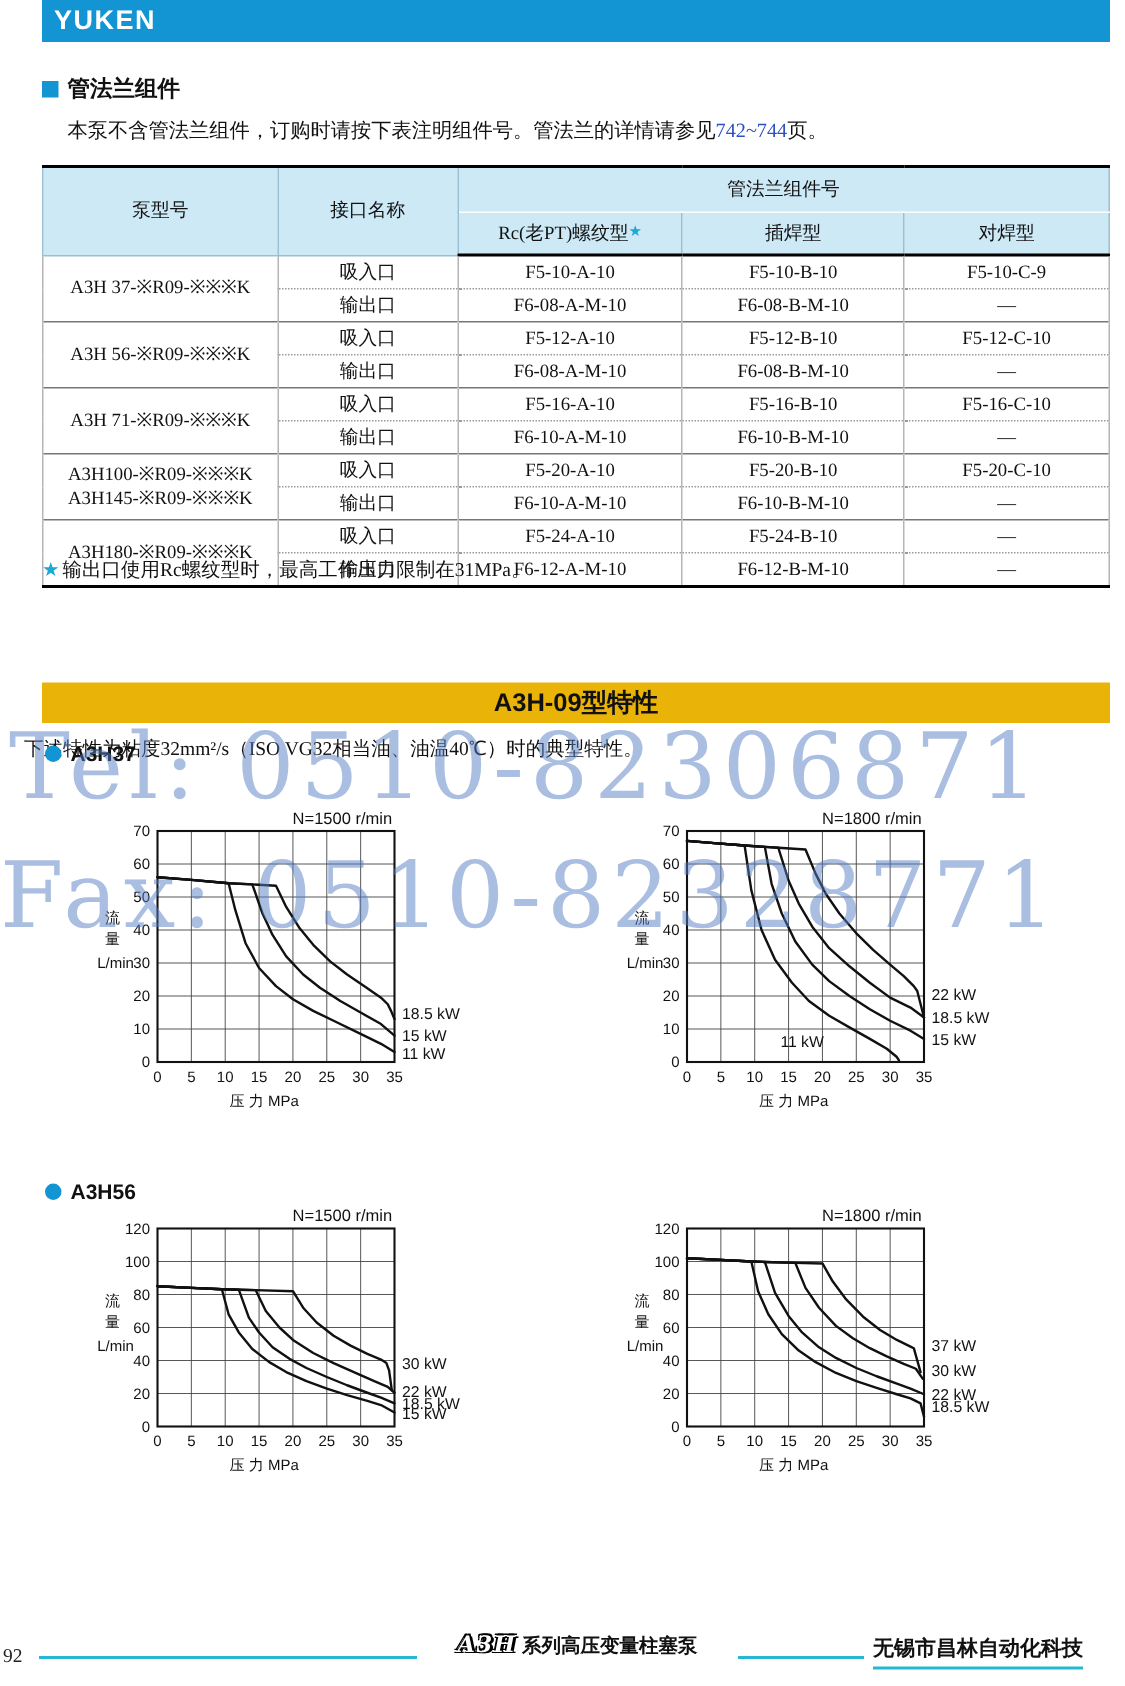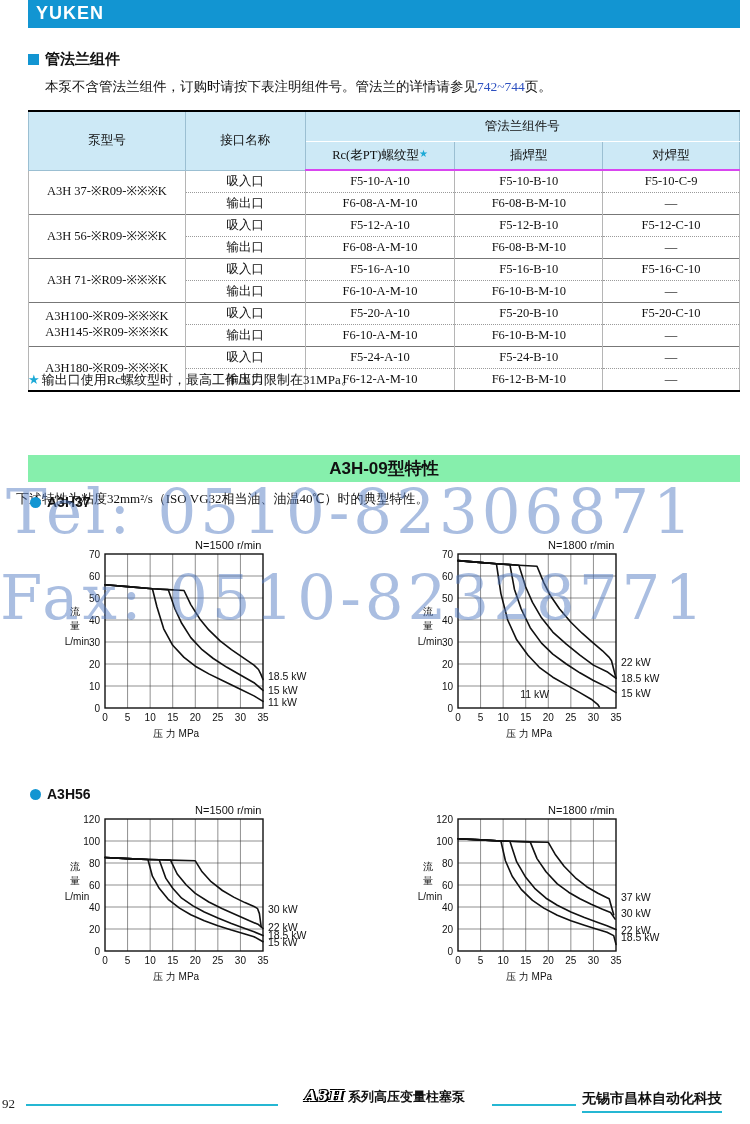--- a/index.html
+++ b/index.html
@@ -13,31 +13,31 @@
   .h2{position:absolute;left:28px;top:50px;display:flex;align-items:center;
       font-family:"Liberation Sans",sans-serif;font-weight:bold;font-size:15px;}
   .h2 .sq{width:11px;height:11px;background:#1295d2;margin-right:6px;}
   .intro{position:absolute;left:45px;top:78px;font-size:13.5px;}
   .link{color:#2d50c0;cursor:pointer;}
   
   table.flange{position:absolute;left:28px;top:110px;width:712px;border-collapse:collapse;
         border-top:2px solid #000;border-bottom:2px solid #000;font-size:12.5px;}
   table.flange th{background:#cde9f6;font-weight:normal;border:1px solid #9bbfd2;}
   table.flange thead tr.r1 th{height:27px;}
-  table.flange thead tr.r2 th{height:25px;border-bottom:2px solid #d946ef;}
+  table.flange thead tr.r2 th{height:25px;border-bottom:2px solid #000000;}
   table.flange th.grp{border-bottom:1px solid #fff;}
   table.flange td{height:19px;text-align:center;border-left:1px solid #b5b5b5;border-right:1px solid #b5b5b5;}
   tr.gstart td{border-top:1px solid #777;}
   tr.gsub td{border-top:1px dotted #9a9a9a;}
   td.model{line-height:1.25;}
   .star{color:#1ba9d6;font-size:10px;vertical-align:2px;}
   .footnote{position:absolute;left:28px;top:371px;font-size:13px;}
   .footnote .fstar{color:#1ba9d6;font-size:13px;margin-right:2px;}
   
-  .banner{position:absolute;left:28px;top:455px;width:712px;height:27px;background:#86efac;
+  .banner{position:absolute;left:28px;top:455px;width:712px;height:27px;background:#eab308;
           text-align:center;font-family:"Liberation Sans",sans-serif;font-weight:bold;
           font-size:17px;line-height:27px;}
   .charnote{position:absolute;left:16px;top:490px;font-size:13px;}
   .modlabel{position:absolute;display:flex;align-items:center;
             font-family:"Liberation Sans",sans-serif;font-weight:bold;font-size:14px;}
   .modlabel .dot{width:11px;height:11px;border-radius:50%;background:#1295d2;margin-right:6px;}
   .chart{position:absolute;}
   svg text.tk{font:10px "Liberation Sans",sans-serif;fill:#111;}
   svg text.tt{font:11px "Liberation Sans",sans-serif;fill:#111;}
   svg text.lb{font:10.5px "Liberation Sans",sans-serif;fill:#111;}

